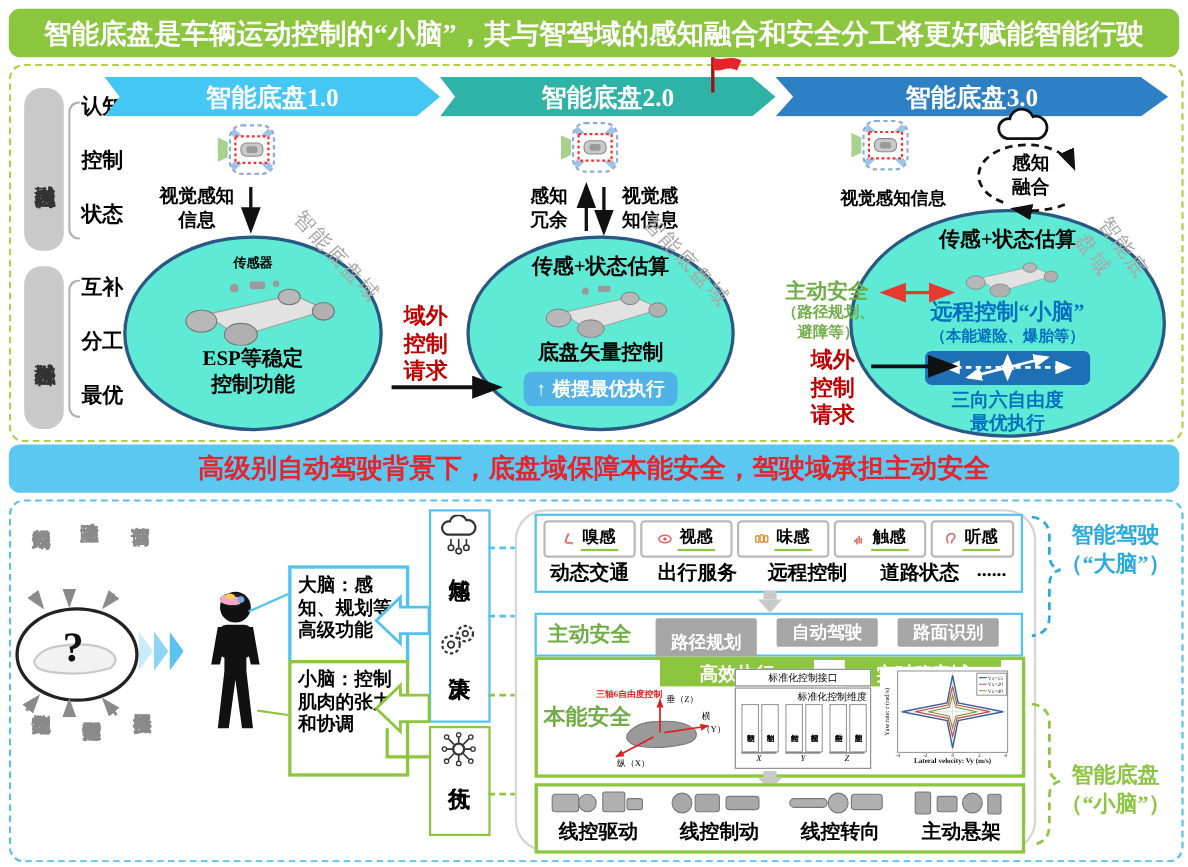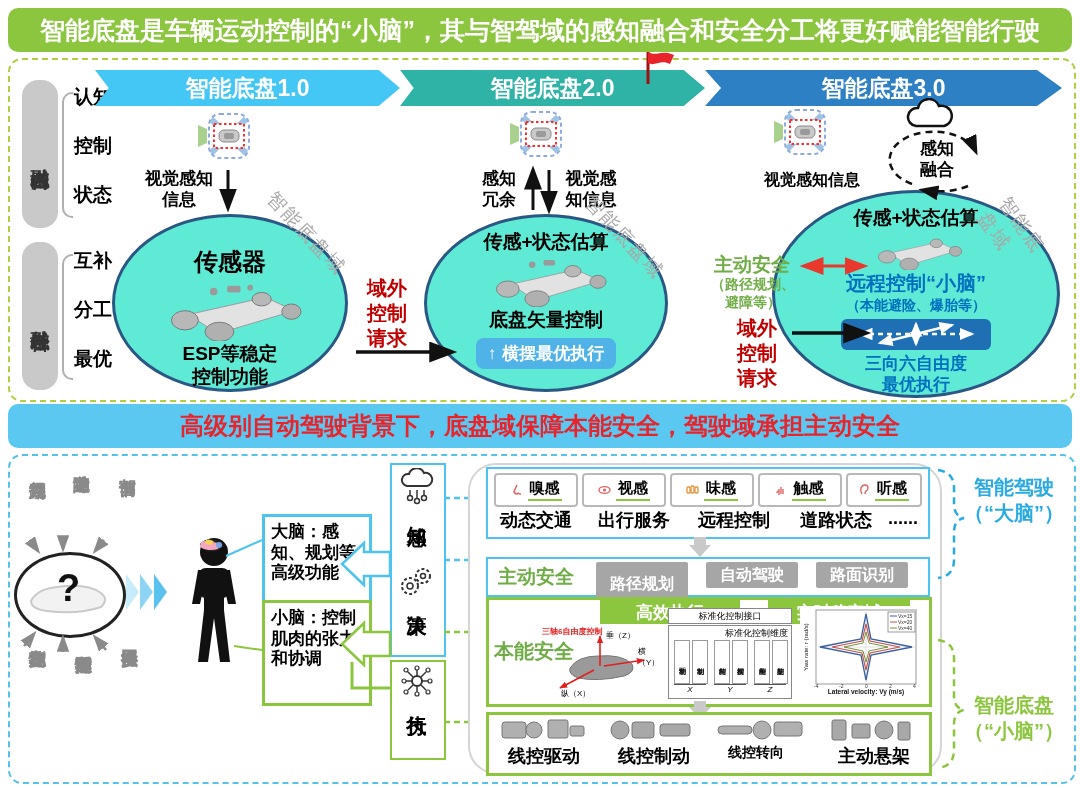--- a/index.html
+++ b/index.html
@@ -1,17 +1,17 @@
 <!DOCTYPE html>
 <html><head>
 <meta charset="utf-8">
 <style>
   html,body{margin:0;padding:0;background:#fff;}
   #page{position:relative;width:1080px;height:788px;background:#fff;
-        font-family:Liberation Sans, sans-serif;overflow:hidden;}
+        font-family:Liberation Serif, serif;overflow:hidden;}
   .abs{position:absolute;}
   .b{font-weight:bold;}
   .c{text-align:center;}
   .vt{writing-mode:vertical-rl;text-orientation:upright;}
   .banner{border-radius:10px;display:flex;align-items:center;justify-content:center;}
   .panel{border-radius:14px;background:#fff;}
   .stage-arrow{display:flex;align-items:center;justify-content:center;color:#fff;
                font-weight:bold;font-size:23px;
                clip-path:polygon(0 0,93% 0,100% 50%,93% 100%,0 100%,4.5% 50%);}
   .ellipse{border:3px solid #2a5783;border-radius:50%;background:#5eead4;
@@ -103,21 +103,21 @@
     <rect x="23" y="22" width="20" height="12" rx="5" fill="#c9c9c9" stroke="#8a8a8a"></rect>
     <rect x="28" y="25" width="10" height="6" rx="2" fill="#9a9a9a"></rect>
   </svg>
 
   <div class="abs b c" style="left:138px;top:168px;width:82px;font-size:17px;line-height:1.25;">
     <div>视觉感知</div>
       <div>信息</div>
   </div>
 
   <div class="abs ellipse" style="left:112px;top:214px;width:230px;height:172px;">
-    <div class="b" style="margin-top:29px;font-size:24px;">传感器</div>
+    <div class="b" style="margin-top:14px;font-size:12px;">传感器</div>
     <svg width="150" height="64" viewBox="0 0 150 64" style="margin:2px 0;">
       <polygon points="32,36 112,18 142,32 62,56" fill="#e2e2e2" stroke="#9a9a9a"></polygon>
       <ellipse cx="28" cy="42" rx="14" ry="10" fill="#b8b8b8" stroke="#777"></ellipse>
       <ellipse cx="64" cy="54" rx="15" ry="10" fill="#b0b0b0" stroke="#777"></ellipse>
       <ellipse cx="108" cy="20" rx="10" ry="7" fill="#b8b8b8" stroke="#777"></ellipse>
       <ellipse cx="139" cy="33" rx="10" ry="8" fill="#b0b0b0" stroke="#777"></ellipse>
       <circle cx="58" cy="12" r="4" fill="#9a9a9a"></circle>
         <rect x="72" y="6" width="14" height="7" rx="2" fill="#9a9a9a"></rect>
         <circle cx="96" cy="8" r="3" fill="#9a9a9a"></circle>
     </svg>
@@ -445,21 +445,21 @@
   <svg class="abs" style="left:826px;top:714px;" width="92" height="30" viewBox="0 0 92 30">
     <g fill="#a8a8a8" stroke="#777">
         <rect x="6" y="6" width="14" height="20" rx="2"></rect>
         <rect x="26" y="10" width="18" height="14" rx="2"></rect>
         <circle cx="58" cy="16" r="9"></circle>
         <rect x="72" y="8" width="12" height="18" rx="2"></rect>
       </g>
   </svg>
   <div class="abs b" style="left:508px;top:744px;font-size:18px;">线控驱动</div>
   <div class="abs b" style="left:618px;top:744px;font-size:18px;">线控制动</div>
-  <div class="abs b" style="left:728px;top:744px;font-size:14px;">线控转向</div>
+  <div class="abs b" style="left:728px;top:744px;font-size:18px;">线控转向</div>
   <div class="abs b" style="left:838px;top:744px;font-size:18px;">主动悬架</div>
 
   <div class="abs b c" style="left:956px;top:474px;width:116px;font-size:20px;color:#29ABE2;line-height:1.3;">
     <div>智能驾驶</div>
       <div>（“大脑”）</div>
   </div>
   <div class="abs b c" style="left:956px;top:692px;width:116px;font-size:20px;color:#8CC63F;line-height:1.3;">
     <div>智能底盘</div>
       <div>（“小脑”）</div>
   </div>

